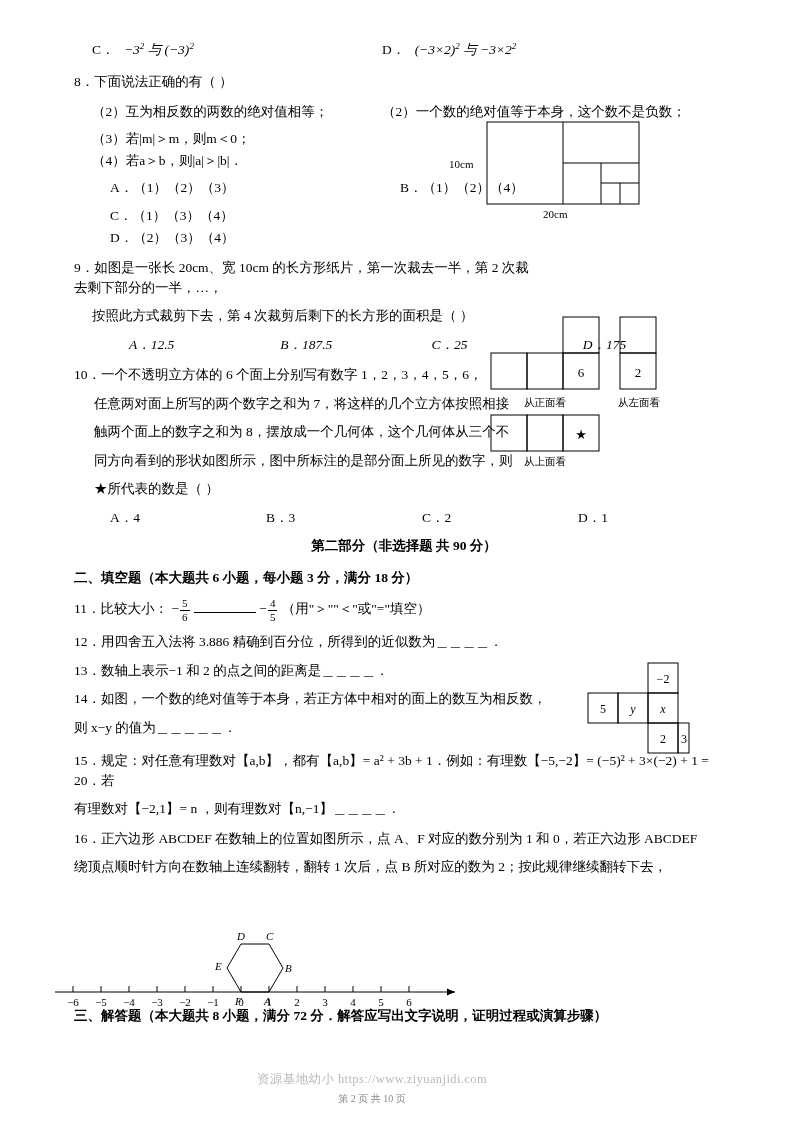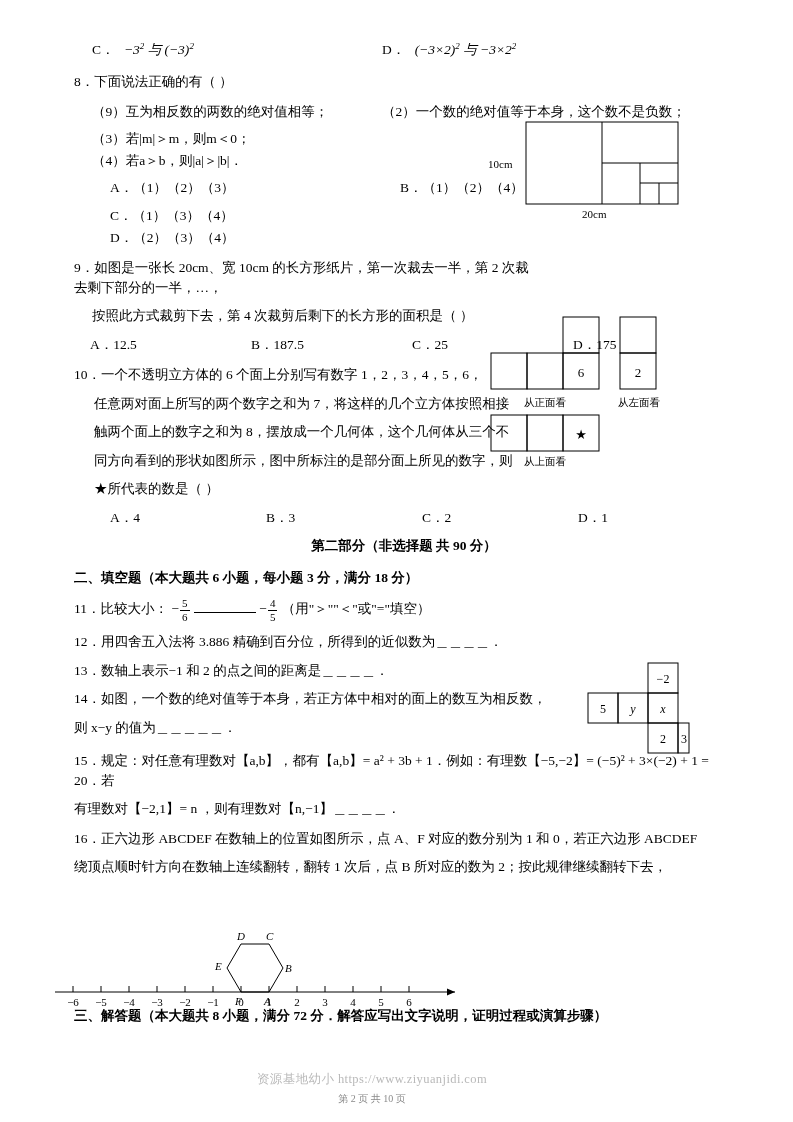--- a/index.html
+++ b/index.html
@@ -76,21 +76,21 @@
     position: absolute;
     left: 0; right: 0;
     bottom: 16px;
     text-align: center;
     color: #8a8a8a;
     font-size: 10px;
   }
   
   .fig-rect {
     position: absolute;
-    left: 524px;
+    left: 485px;
     top: 120px;
     width: 170px;
     height: 105px;
   }
   .fig-rect .label-left {
     position: absolute;
     left: -36px;
     top: 38px;
     font-size: 11px;
   }
@@ -143,41 +143,41 @@
       <div>
         <span>D．</span>
         <span class="it" style="margin-left:6px;">(−3×2)<span class="sup">2</span> 与 −3×2<span class="sup">2</span></span>
       </div>
     </div>
 
     <div class="line">
       <span>8．</span><span>下面说法正确的有（  ）</span>
     </div>
     <div class="opts2" style="margin-left:18px;">
-      <div>（9）互为相反数的两数的绝对值相等；</div>
+      <div>（2）互为相反数的两数的绝对值相等；</div>
       <div>（2）一个数的绝对值等于本身，这个数不是负数；</div>
     </div>
     <div class="opts2" style="margin-left:18px;flex-direction:column;">
       <div>（3）若|m|＞m，则m＜0；</div>
       <div>（4）若a＞b，则|a|＞|b|．</div>
     </div>
     <div class="opts2" style="margin-left:36px;">
       <div>A．（1）（2）（3）</div>
       <div>B．（1）（2）（4）</div>
     </div>
     <div class="opts2" style="margin-left:36px;margin-bottom:10px;flex-direction:column;">
       <div>C．（1）（3）（4）</div>
       <div>D．（2）（3）（4）</div>
     </div>
 
     <div class="line" style="width:455px;">
       <span>9．</span><span>如图是一张长 20cm、宽 10cm 的长方形纸片，第一次裁去一半，第 2 次裁去剩下部分的一半，…，</span>
     </div>
     <div class="line" style="width:455px;margin-left:18px;">按照此方式裁剪下去，第 4 次裁剪后剩下的长方形的面积是（  ）</div>
-    <div class="row4" style="margin-left:16px;margin-bottom:10px;">
+    <div class="row4" style="margin-left:55px;margin-bottom:10px;font-style:italic;">
       <div>A．12.5</div>
       <div>B．187.5</div>
       <div>C．25</div>
       <div>D．175</div>
     </div>
 
     <div class="line" style="width:425px;">
       <span>10．</span><span>一个不透明立方体的 6 个面上分别写有数字 1，2，3，4，5，6，</span>
     </div>
     <div class="line" style="width:425px;margin-left:20px;">任意两对面上所写的两个数字之和为 7，将这样的几个立方体按照相接</div>

